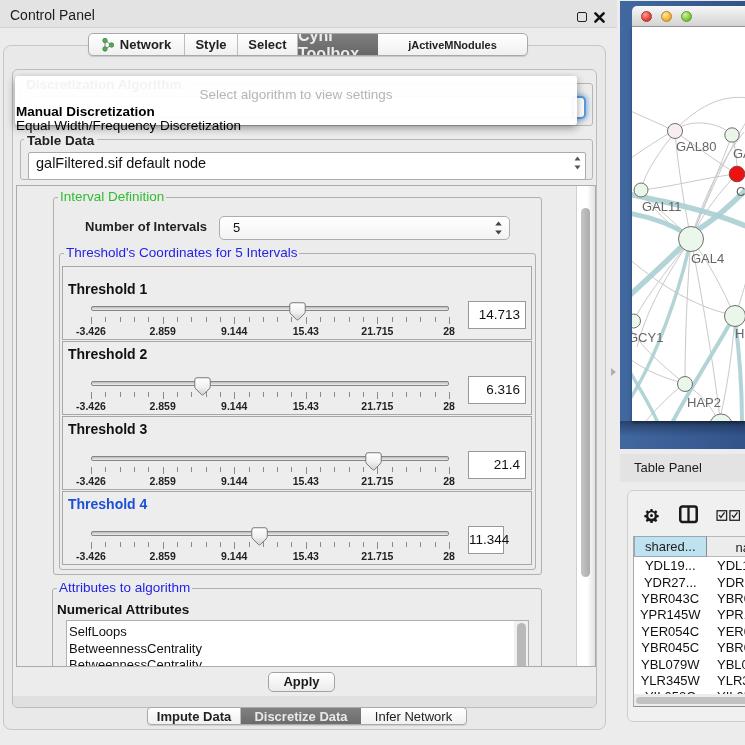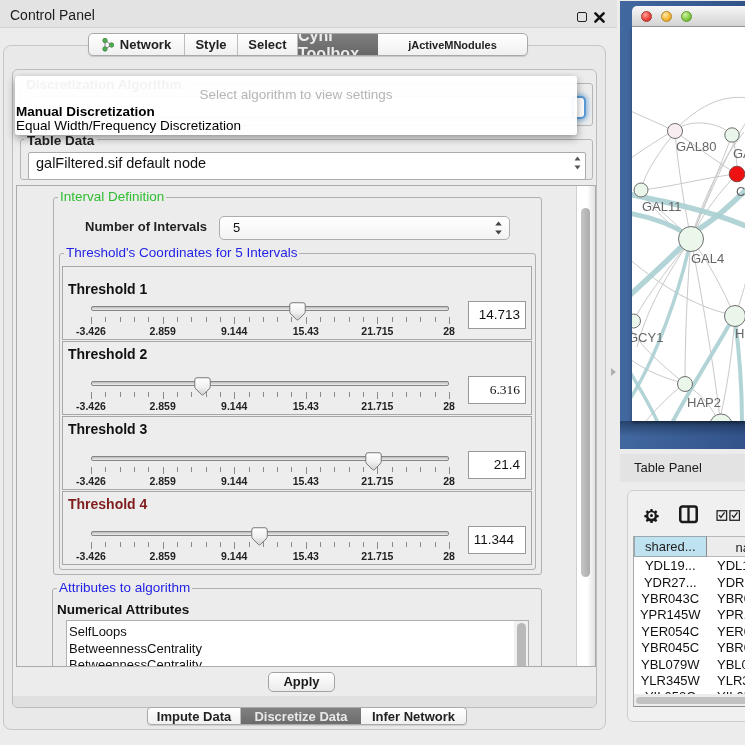--- a/index.html
+++ b/index.html
@@ -60,21 +60,21 @@
 <div class="grp" style="left:20px;top:139px;width:573px;height:41px;"></div>
 <div class="abs bold" style="left:24px;top:133px;font-size:13.5px;color:#222;background:#ececec;padding:0 3px;">Table Data</div>
 <div class="abs" style="left:28px;top:152px;width:558px;height:28px;background:#fff;border:1px solid #ababab;border-radius:2px;">
   <div class="abs" style="left:7px;top:2px;font-size:14.5px;color:#111;">galFiltered.sif default node</div>
   <svg class="abs" style="right:2px;top:3px;" width="11" height="14" viewBox="0 0 11 14">
       <path d="M5.5,0.5 L8.5,4.5 L2.5,4.5 z" fill="#555"></path>
       <path d="M5.5,13.5 L8.5,9.5 L2.5,9.5 z" fill="#555"></path>
     </svg>
 </div>
 
-<div class="abs" style="left:15px;top:76px;width:562px;height:59px;background:rgba(255,255,255,0.94);border-radius:3px;box-shadow:0 3px 9px rgba(0,0,0,0.4);">
+<div class="abs" style="left:15px;top:76px;width:562px;height:49px;background:rgba(255,255,255,0.94);border-radius:3px;box-shadow:0 3px 9px rgba(0,0,0,0.4);">
   <div class="abs" style="left:0;top:11px;width:100%;text-align:center;font-size:13.5px;color:#b5b5b5;">Select algorithm to view settings</div>
   <div class="abs bold" style="left:1px;top:27.5px;font-size:13.5px;color:#000;">Manual Discretization</div>
   <div class="abs" style="left:1px;top:42px;font-size:13.5px;color:#000;">Equal Width/Frequency Discretization</div>
 </div>
 
 <div class="abs" style="left:16px;top:185px;width:580px;height:482px;border:1px solid #ababab;background:#ececec;overflow:hidden;" id="scrollpane">
 
   <div class="grp" style="left:36px;top:11px;width:489px;height:378px;border-color:#b0b0b0;">
       <span class="gtitle" style="color:#2fbe2f;font-size:13.5px;">Interval Definition</span>
     </div>
@@ -114,53 +114,53 @@
   <div class="abs" style="left:28px;top:50px;width:359px;height:7px;background:repeating-linear-gradient(to right,#8a8a8a 0,#8a8a8a 1px,transparent 1px,transparent 71.6px);"></div>
   <span class="abs" style="left:4.0px;top:58.5px;width:48px;text-align:center;font-size:10.5px;font-weight:bold;color:#222;">-3.426</span>
       <span class="abs" style="left:75.6px;top:58.5px;width:48px;text-align:center;font-size:10.5px;font-weight:bold;color:#222;">2.859</span>
       <span class="abs" style="left:147.2px;top:58.5px;width:48px;text-align:center;font-size:10.5px;font-weight:bold;color:#222;">9.144</span>
       <span class="abs" style="left:218.79999999999998px;top:58.5px;width:48px;text-align:center;font-size:10.5px;font-weight:bold;color:#222;">15.43</span>
       <span class="abs" style="left:290.4px;top:58.5px;width:48px;text-align:center;font-size:10.5px;font-weight:bold;color:#222;">21.715</span>
       <span class="abs" style="left:362.0px;top:58.5px;width:48px;text-align:center;font-size:10.5px;font-weight:bold;color:#222;">28</span>
   <svg class="abs" style="left:130.5px;top:35px;" width="17" height="19" viewBox="0 0 17 19">
         <path d="M3,0.75 L14,0.75 Q16.25,0.75 16.25,3 L16.25,9.2 Q16.25,10.7 15.2,11.9 L9.6,17.5 Q8.5,18.6 7.4,17.5 L1.8,11.9 Q0.75,10.7 0.75,9.2 L0.75,3 Q0.75,0.75 3,0.75 Z" fill="url(#thumbgrad)" stroke="#777" stroke-width="1"></path>
       </svg>
-  <div class="abs" style="left:405px;top:34px;width:58px;height:28px;background:#fff;border:1px solid #999;font-size:13.5px;color:#111;text-align:right;line-height:26px;padding-right:5px;font-family:Liberation Serif, serif;">6.316</div>
+  <div class="abs" style="left:405px;top:34px;width:58px;height:28px;background:#fff;border:1px solid #999;font-size:13.5px;color:#111;text-align:right;line-height:26px;padding-right:5px;">6.316</div>
 </div>
 <div class="abs" style="left:45px;top:229.5px;width:470px;height:74.5px;background:#ededed;border:1px solid #a8a8a8;">
   <div class="abs bold" style="left:5px;top:4px;font-size:14px;color:#111;">Threshold 3</div>
   <div class="abs" style="left:28px;top:39px;width:358px;height:5.5px;border-radius:2px;border:1px solid #858585;background:linear-gradient(#bbbbbb,#efefef);"></div>
   <div class="abs" style="left:28px;top:50px;width:359px;height:5px;background:repeating-linear-gradient(to right,#8a8a8a 0,#8a8a8a 1px,transparent 1px,transparent 14.32px);"></div>
   <div class="abs" style="left:28px;top:50px;width:359px;height:7px;background:repeating-linear-gradient(to right,#8a8a8a 0,#8a8a8a 1px,transparent 1px,transparent 71.6px);"></div>
   <span class="abs" style="left:4.0px;top:58.5px;width:48px;text-align:center;font-size:10.5px;font-weight:bold;color:#222;">-3.426</span>
       <span class="abs" style="left:75.6px;top:58.5px;width:48px;text-align:center;font-size:10.5px;font-weight:bold;color:#222;">2.859</span>
       <span class="abs" style="left:147.2px;top:58.5px;width:48px;text-align:center;font-size:10.5px;font-weight:bold;color:#222;">9.144</span>
       <span class="abs" style="left:218.79999999999998px;top:58.5px;width:48px;text-align:center;font-size:10.5px;font-weight:bold;color:#222;">15.43</span>
       <span class="abs" style="left:290.4px;top:58.5px;width:48px;text-align:center;font-size:10.5px;font-weight:bold;color:#222;">21.715</span>
       <span class="abs" style="left:362.0px;top:58.5px;width:48px;text-align:center;font-size:10.5px;font-weight:bold;color:#222;">28</span>
   <svg class="abs" style="left:302.3px;top:35px;" width="17" height="19" viewBox="0 0 17 19">
         <path d="M3,0.75 L14,0.75 Q16.25,0.75 16.25,3 L16.25,9.2 Q16.25,10.7 15.2,11.9 L9.6,17.5 Q8.5,18.6 7.4,17.5 L1.8,11.9 Q0.75,10.7 0.75,9.2 L0.75,3 Q0.75,0.75 3,0.75 Z" fill="url(#thumbgrad)" stroke="#777" stroke-width="1"></path>
       </svg>
   <div class="abs" style="left:405px;top:34px;width:58px;height:28px;background:#fff;border:1px solid #999;font-size:13.5px;color:#111;text-align:right;line-height:26px;padding-right:5px;">21.4</div>
 </div>
 <div class="abs" style="left:45px;top:304.5px;width:470px;height:74.5px;background:#ededed;border:1px solid #a8a8a8;">
-  <div class="abs bold" style="left:5px;top:4px;font-size:14px;color:#7f1d1d;">Threshold 4</div>
+  <div class="abs bold" style="left:5px;top:4px;font-size:14px;color:#1d4ed8;">Threshold 4</div>
   <div class="abs" style="left:28px;top:39px;width:358px;height:5.5px;border-radius:2px;border:1px solid #858585;background:linear-gradient(#bbbbbb,#efefef);"></div>
   <div class="abs" style="left:28px;top:50px;width:359px;height:5px;background:repeating-linear-gradient(to right,#8a8a8a 0,#8a8a8a 1px,transparent 1px,transparent 14.32px);"></div>
   <div class="abs" style="left:28px;top:50px;width:359px;height:7px;background:repeating-linear-gradient(to right,#8a8a8a 0,#8a8a8a 1px,transparent 1px,transparent 71.6px);"></div>
   <span class="abs" style="left:4.0px;top:58.5px;width:48px;text-align:center;font-size:10.5px;font-weight:bold;color:#222;">-3.426</span>
       <span class="abs" style="left:75.6px;top:58.5px;width:48px;text-align:center;font-size:10.5px;font-weight:bold;color:#222;">2.859</span>
       <span class="abs" style="left:147.2px;top:58.5px;width:48px;text-align:center;font-size:10.5px;font-weight:bold;color:#222;">9.144</span>
       <span class="abs" style="left:218.79999999999998px;top:58.5px;width:48px;text-align:center;font-size:10.5px;font-weight:bold;color:#222;">15.43</span>
       <span class="abs" style="left:290.4px;top:58.5px;width:48px;text-align:center;font-size:10.5px;font-weight:bold;color:#222;">21.715</span>
       <span class="abs" style="left:362.0px;top:58.5px;width:48px;text-align:center;font-size:10.5px;font-weight:bold;color:#222;">28</span>
   <svg class="abs" style="left:187.8px;top:35px;" width="17" height="19" viewBox="0 0 17 19">
         <path d="M3,0.75 L14,0.75 Q16.25,0.75 16.25,3 L16.25,9.2 Q16.25,10.7 15.2,11.9 L9.6,17.5 Q8.5,18.6 7.4,17.5 L1.8,11.9 Q0.75,10.7 0.75,9.2 L0.75,3 Q0.75,0.75 3,0.75 Z" fill="url(#thumbgrad)" stroke="#777" stroke-width="1"></path>
       </svg>
-  <div class="abs" style="left:405px;top:34px;width:58px;height:28px;background:#fff;border:1px solid #999;font-size:13.5px;color:#111;text-align:right;line-height:26px;padding-right:11px;">11.344</div>
+  <div class="abs" style="left:405px;top:34px;width:36px;height:28px;background:#fff;border:1px solid #999;font-size:13.5px;color:#111;text-align:right;line-height:26px;padding-right:5px;">11.344</div>
 </div>
 
   <div class="grp" style="left:35px;top:402px;width:490px;height:120px;border-color:#b0b0b0;">
       <span class="gtitle" style="color:#2323e6;font-size:13.5px;">Attributes to algorithm</span>
     </div>
   <div class="abs bold" style="left:40px;top:416px;font-size:13.5px;color:#111;">Numerical Attributes</div>
   <div class="abs" style="left:49px;top:434px;width:463px;height:80px;background:#fff;border:1px solid #b0b0b0;">
     <div class="abs" style="left:2px;top:3px;font-size:13px;color:#111;">SelfLoops</div>
     <div class="abs" style="left:2px;top:19.5px;font-size:13px;color:#111;">BetweennessCentrality</div>
     <div class="abs" style="left:2px;top:36px;font-size:13px;color:#111;">BetweennessCentrality</div>
@@ -170,21 +170,21 @@
 
   <div class="abs" style="right:0;top:0;bottom:0;width:19px;background:linear-gradient(to right,#ffffff,#ffffff 55%,#e2e2e2);border-left:1px solid #d0d0d0;"></div>
   <div class="abs" style="right:5px;top:22px;width:9.5px;height:369px;background:linear-gradient(to right,#c6c6c6,#ababab);border-radius:5px;"></div>
 </div>
 
 <div class="abs" style="left:268px;top:672px;width:67px;height:19.5px;border:1px solid #a3a3a3;border-radius:5px;background:linear-gradient(#ffffff,#ebebeb);display:flex;align-items:center;justify-content:center;font-size:13px;font-weight:600;color:#1b1b1b;">Apply</div>
 
 <div class="abs" style="left:147px;top:707px;width:320px;height:18px;border:1px solid #a9a9a9;border-radius:4px;background:linear-gradient(#ffffff,#f0f0f0);box-shadow:0 1px 1px rgba(0,0,0,0.12);overflow:hidden;display:flex;">
   <div style="width:93px;border-right:1px solid #bdbdbd;display:flex;align-items:center;justify-content:center;font-size:13px;font-weight:600;color:#222;">Impute Data</div>
   <div style="width:120px;display:flex;align-items:center;justify-content:center;font-size:13px;font-weight:600;color:#e9e9e9;background:linear-gradient(#818181,#6b6b6b);">Discretize Data</div>
-  <div style="flex:1;display:flex;align-items:center;justify-content:center;font-size:13px;font-weight:700;color:#222;">Infer Network</div>
+  <div style="flex:1;display:flex;align-items:center;justify-content:center;font-size:13px;font-weight:400;color:#222;">Infer Network</div>
 </div>
 
 <div class="abs" style="left:611px;top:368px;width:0;height:0;border-top:4px solid transparent;border-bottom:4px solid transparent;border-left:5px solid #b0b0b0;"></div>
 
 <div class="abs" style="left:620px;top:1px;width:125px;height:448px;background:linear-gradient(to right,#41689f,#31538a);"></div>
 <div class="abs" style="left:620px;top:421px;width:125px;height:28px;background:linear-gradient(rgba(15,30,55,0.5),rgba(15,30,55,0) 55%);"></div>
 <div class="abs" style="left:632px;top:6px;width:113px;height:21px;background:linear-gradient(#f7f7f7,#d3d3d3);border-bottom:1px solid #989898;border-top-left-radius:5px;">
   <div class="abs" style="left:9px;top:5px;width:11px;height:11px;border-radius:50%;background:radial-gradient(circle at 35% 30%,#ff9d96,#e8423a 60%,#c92f28);border:0.5px solid #a8342c;"></div>
   <div class="abs" style="left:28.5px;top:5px;width:11px;height:11px;border-radius:50%;background:radial-gradient(circle at 35% 30%,#ffe9a8,#f5b332 60%,#d8931f);border:0.5px solid #b5861f;"></div>
   <div class="abs" style="left:48.5px;top:5px;width:11px;height:11px;border-radius:50%;background:radial-gradient(circle at 35% 30%,#d2f0a0,#7fc93e 60%,#5ea52c);border:0.5px solid #61992e;"></div>

